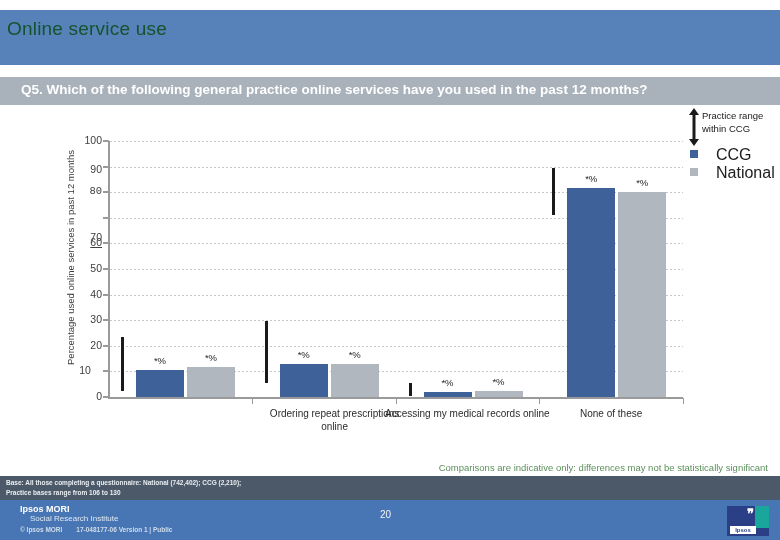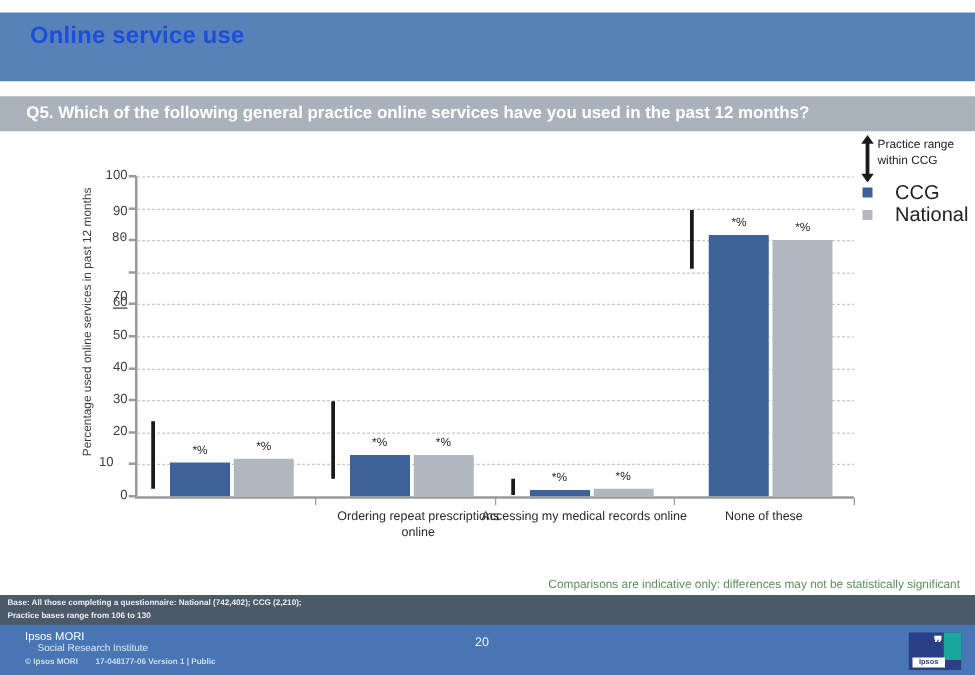--- a/index.html
+++ b/index.html
@@ -10,22 +10,22 @@
     overflow: hidden;
   }
   #slide { position: relative; width: 780px; height: 540px; background: #fff; }
 
   
   .title-bar {
     position: absolute; left: 0; top: 10px; width: 780px; height: 55px;
     background: #5781b9;
   }
   .title-text {
-    position: absolute; left: 24px; top: 18px;
-    font-size: 19px; font-weight: bold; color: #1d4ed8;
+    position: absolute; left: 7px; top: 18px;
+    font-size: 19px; font-weight: normal; color: #14532d;
     letter-spacing: 0.2px;
   }
 
   
   .question-band {
     position: absolute; left: 0; top: 77px; width: 780px; height: 28px;
     background: #a9b2bb;
   }
   .question-text {
     position: absolute; left: 21px; top: 82px;
@@ -126,21 +126,21 @@
     font-size: 6.5px; color: #e9eef3; line-height: 9.5px; font-weight: bold;
   }
 
   
   .footer {
     position: absolute; left: 0; top: 500px; width: 780px; height: 40px;
     background: #4876b4;
   }
   .footer-brand {
     position: absolute; left: 20px; top: 504px;
-    font-size: 9px; font-weight: normal; color: #ffffff;
+    font-size: 9px; font-weight: bold; color: #ffffff;
   }
   .footer-sub {
     position: absolute; left: 30px; top: 514px;
     font-size: 8px; color: #dfe8f2;
   }
   .footer-copy {
     position: absolute; left: 20px; top: 526px;
     font-size: 6.5px; color: #cfdcea; white-space: nowrap; font-weight: bold;
   }
   .footer-copy .sep { display: inline-block; width: 14px; }

